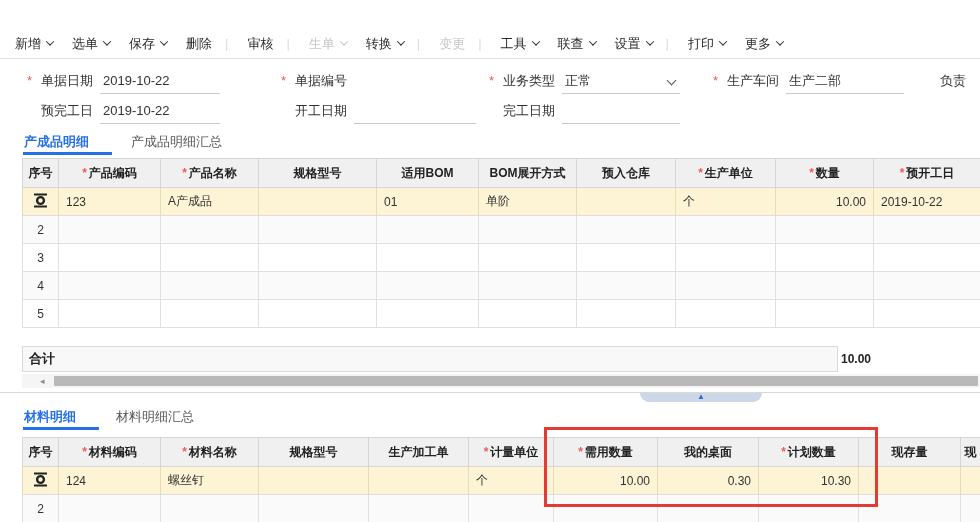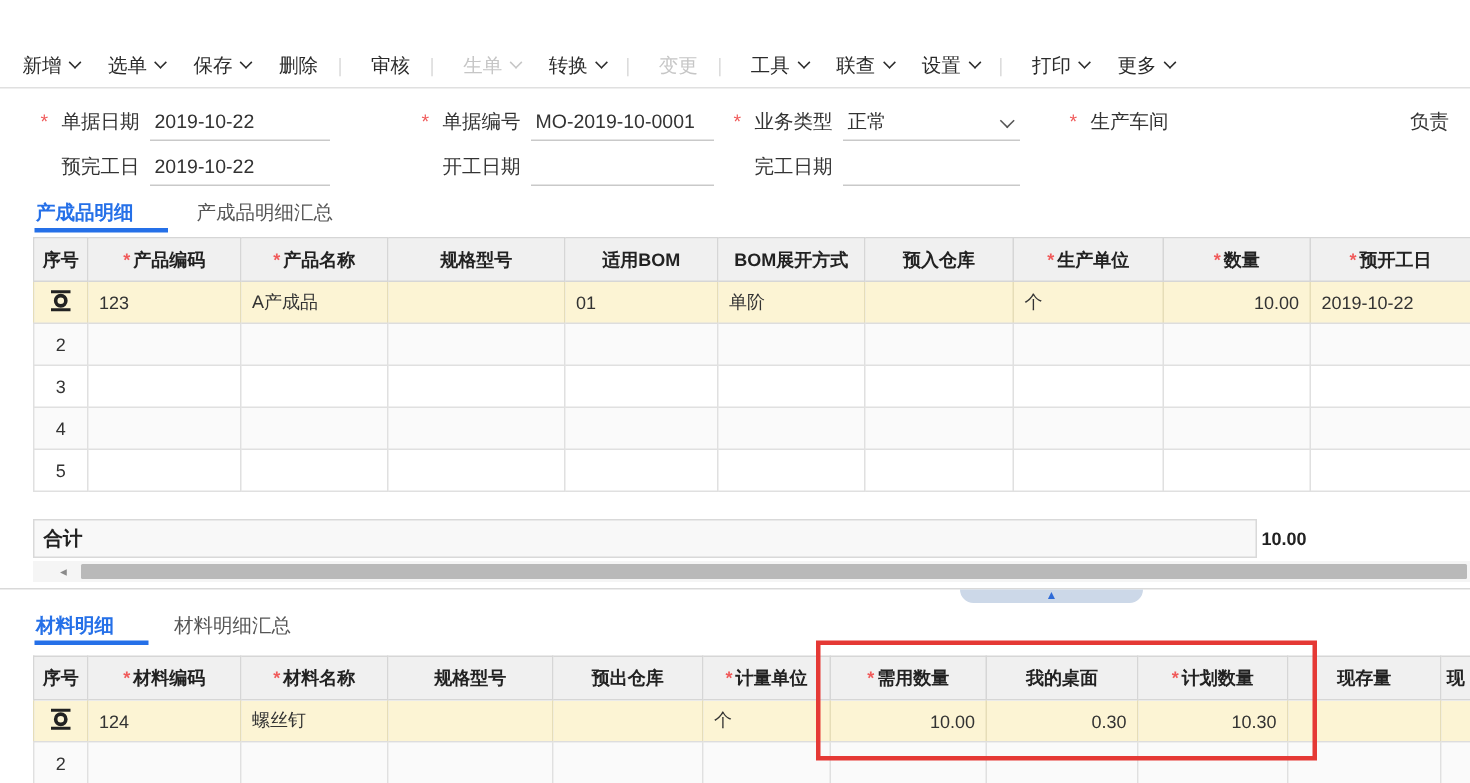--- a/index.html
+++ b/index.html
@@ -127,30 +127,30 @@
 
   <div>
     <div class="field" style="left:24px;top:70px">
       <span class="req">*</span>
       <span class="flabel">单据日期</span>
       <span class="fval" style="width:120px"><span>2019-10-22</span></span>
     </div>
     <div class="field" style="left:278px;top:70px">
       <span class="req">*</span>
       <span class="flabel">单据编号</span>
-      <span class="fval" style="width:122px"><span>MO-2019-10-0001</span></span>
     </div>
     <div class="field" style="left:486px;top:70px">
       <span class="req">*</span>
       <span class="flabel">业务类型</span>
       <span class="fval" style="width:118px"><span>正常</span><i class="selcaret"></i></span>
     </div>
     <div class="field" style="left:710px;top:70px">
       <span class="req">*</span>
       <span class="flabel">生产车间</span>
+      <span class="fval" style="width:118px"><span>生产二部</span></span>
     </div>
     <div class="field" style="left:940px;top:70px">
       <span class="flabel auto">负责</span>
     </div>
     <div class="field" style="left:24px;top:100px">
       <span class="req"></span>
       <span class="flabel">预完工日</span>
       <span class="fval" style="width:120px"><span>2019-10-22</span></span>
     </div>
     <div class="field" style="left:278px;top:100px">
@@ -294,21 +294,21 @@
         <col style="width: 100px;">
         <col style="width: 102px;">
         <col style="width: 20px;">
       </colgroup>
       <thead>
         <tr>
           <th><span>序号</span></th>
           <th><span class="hreq">*</span><span>材料编码</span></th>
           <th><span class="hreq">*</span><span>材料名称</span></th>
           <th><span>规格型号</span></th>
-          <th><span>预出仓库</span></th>
+          <th><span>生产加工单</span></th>
           <th><span class="hreq">*</span><span>计量单位</span></th>
           <th><span class="hreq">*</span><span>需用数量</span></th>
           <th><span>我的桌面</span></th>
           <th><span class="hreq">*</span><span>计划数量</span></th>
           <th><span>现存量</span></th>
           <th><span>现</span></th>
         </tr>
       </thead>
       <tbody>
         <tr class="selrow">

